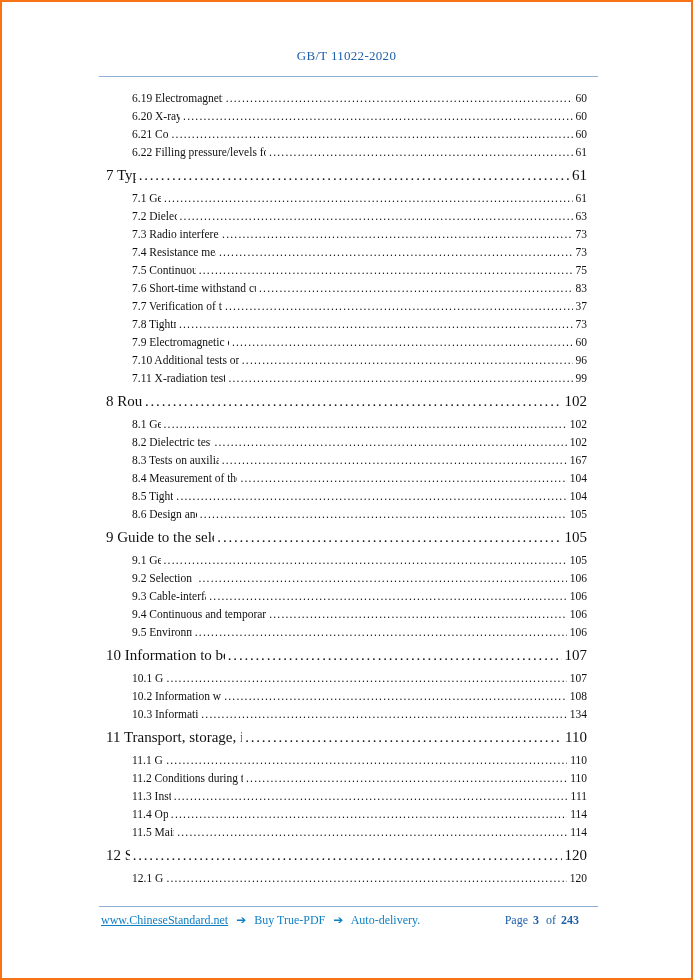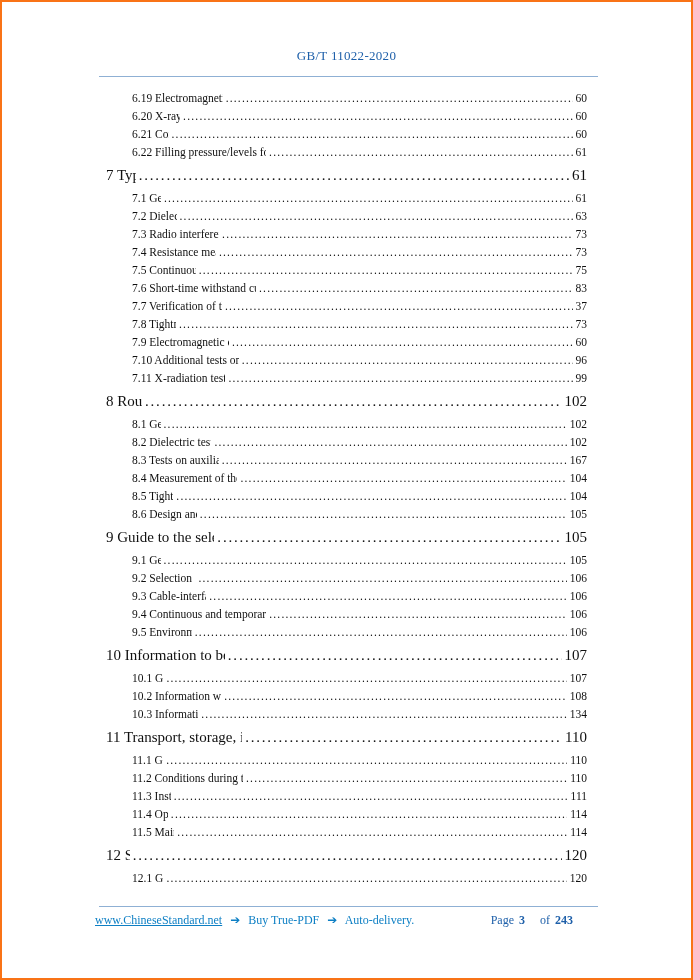--- a/index.html
+++ b/index.html
@@ -66,35 +66,35 @@
     letter-spacing: 1.2px;
   }
   .lvl1 .dots::after {
     content: "..........................................................................................................................................................................................";
     letter-spacing: 1.8px;
   }
   .toc-page { flex: 0 0 auto; white-space: nowrap; }
   .footer-rule { position: absolute; top: 904px; left: 97px; margin-left: 0; }
   .footer {
     position: absolute;
-    top: 911px; left: 85px;
+    top: 911px; left: 91px;
     width: 499px;
     box-sizing: border-box;
     padding: 0 11px 0 8px;
     display: flex;
     justify-content: space-between;
     align-items: baseline;
     font-size: 12px;
   }
   .footer-left { color: #0d7fc4; white-space: nowrap; }
   .footer-left .seg { margin-right: 5px; }
   .footer-link { text-decoration: underline; color: #0d7fc4; cursor: pointer; }
   .footer-right { color: #1d5fa9; white-space: nowrap; }
   .footer-right .num { font-weight: bold; margin: 0 2px; }
-  .footer-right .lbl { margin-left: 10px; }
+  .footer-right .lbl { margin-left: 2px; }
 </style>
 </head>
 <body>
 
 <div class="page">
 
   <div class="header-title">GB/T 11022-2020</div>
 
   <div class="rule header-rule"></div>
 

